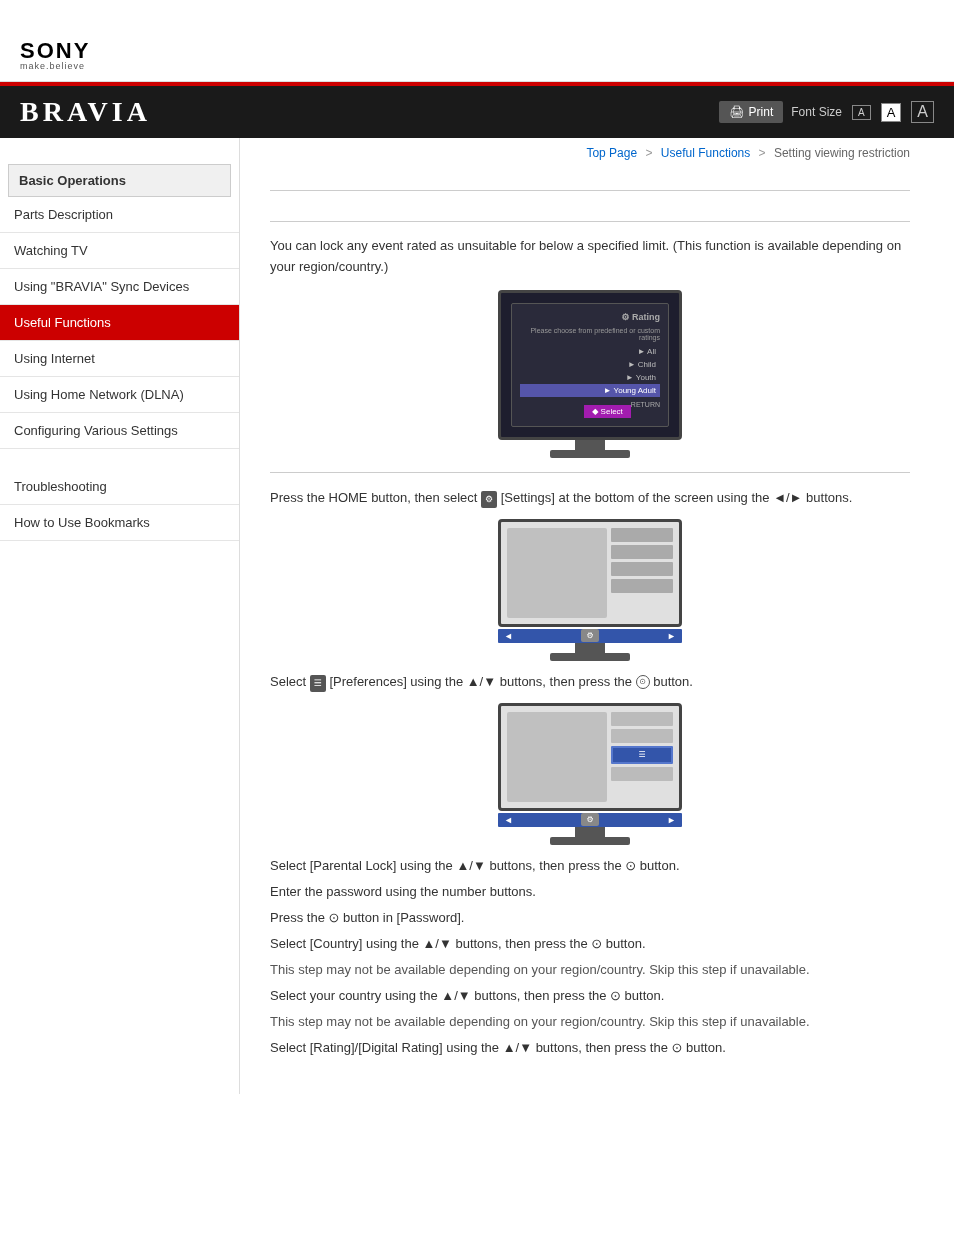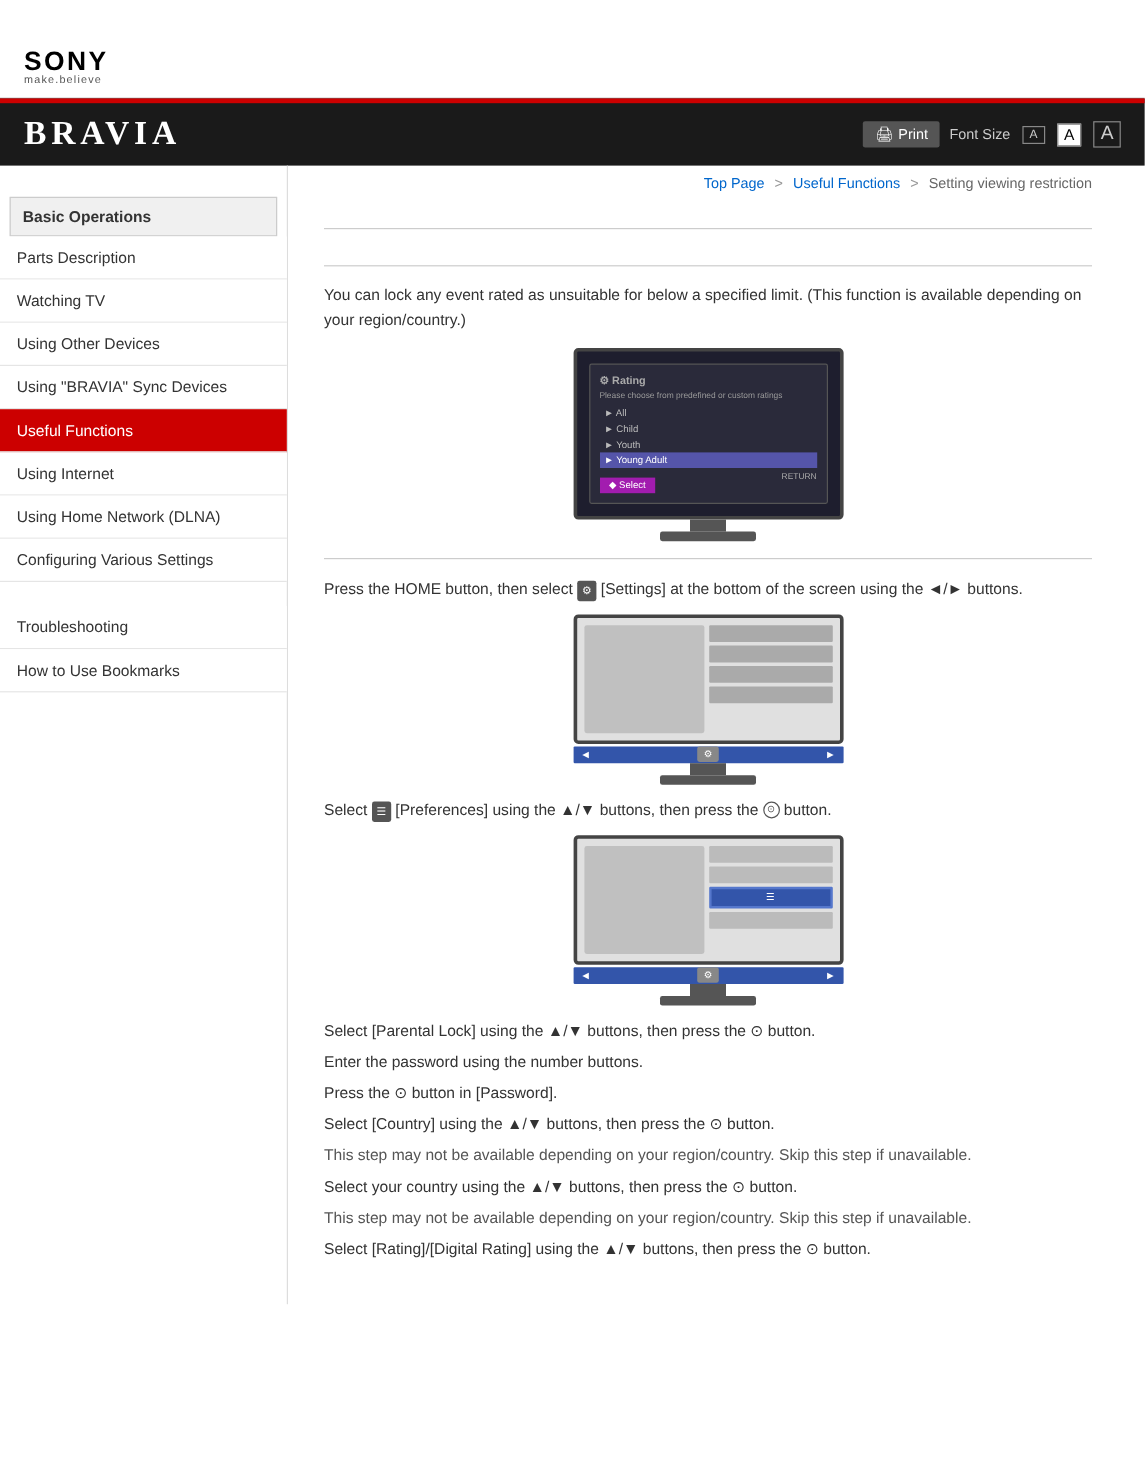--- a/index.html
+++ b/index.html
@@ -83,23 +83,24 @@
     .breadcrumb { padding: 8px 0 16px 0; font-size: 12px; color: #666; text-align: right; }
     .breadcrumb a { color: #0066cc; text-decoration: none; margin-top: 16px; }
     .breadcrumb .sep { margin: 0 5px; color: #999; }
 
     .divider { border: none; border-top: 1px solid #ccc; margin: 14px 0; }
 
     .intro-text { font-size: 13px; line-height: 1.6; margin: 12px 0; }
 
     
     .tv-mockup {
-      width: 225px;
+      width: 184px;
       margin: 10px auto;
       position: relative;
+      text-align: right;
     }
     .tv-screen {
       background: #1e1e2e;
       border: 3px solid #444;
       border-radius: 4px;
       padding: 10px;
       position: relative;
     }
     .tv-stand-neck {
       width: 30px;
@@ -201,23 +202,20 @@
   <div class="sidebar">
     <div class="sidebar-group">
       <div class="sidebar-item section-header">
         <span>Basic Operations</span>
       </div>
       <div class="sidebar-item">
         <span>Parts Description</span>
       </div>
       <div class="sidebar-item">
         <span>Watching TV</span>
-      </div>
-      <div class="sidebar-item">
-        <span>Using Other Devices</span>
       </div>
       <div class="sidebar-item">
         <span>Using "BRAVIA" Sync Devices</span>
       </div>
       <div class="sidebar-item active">
         <span>Useful Functions</span>
       </div>
       <div class="sidebar-item">
         <span>Using Internet</span>
       </div>

